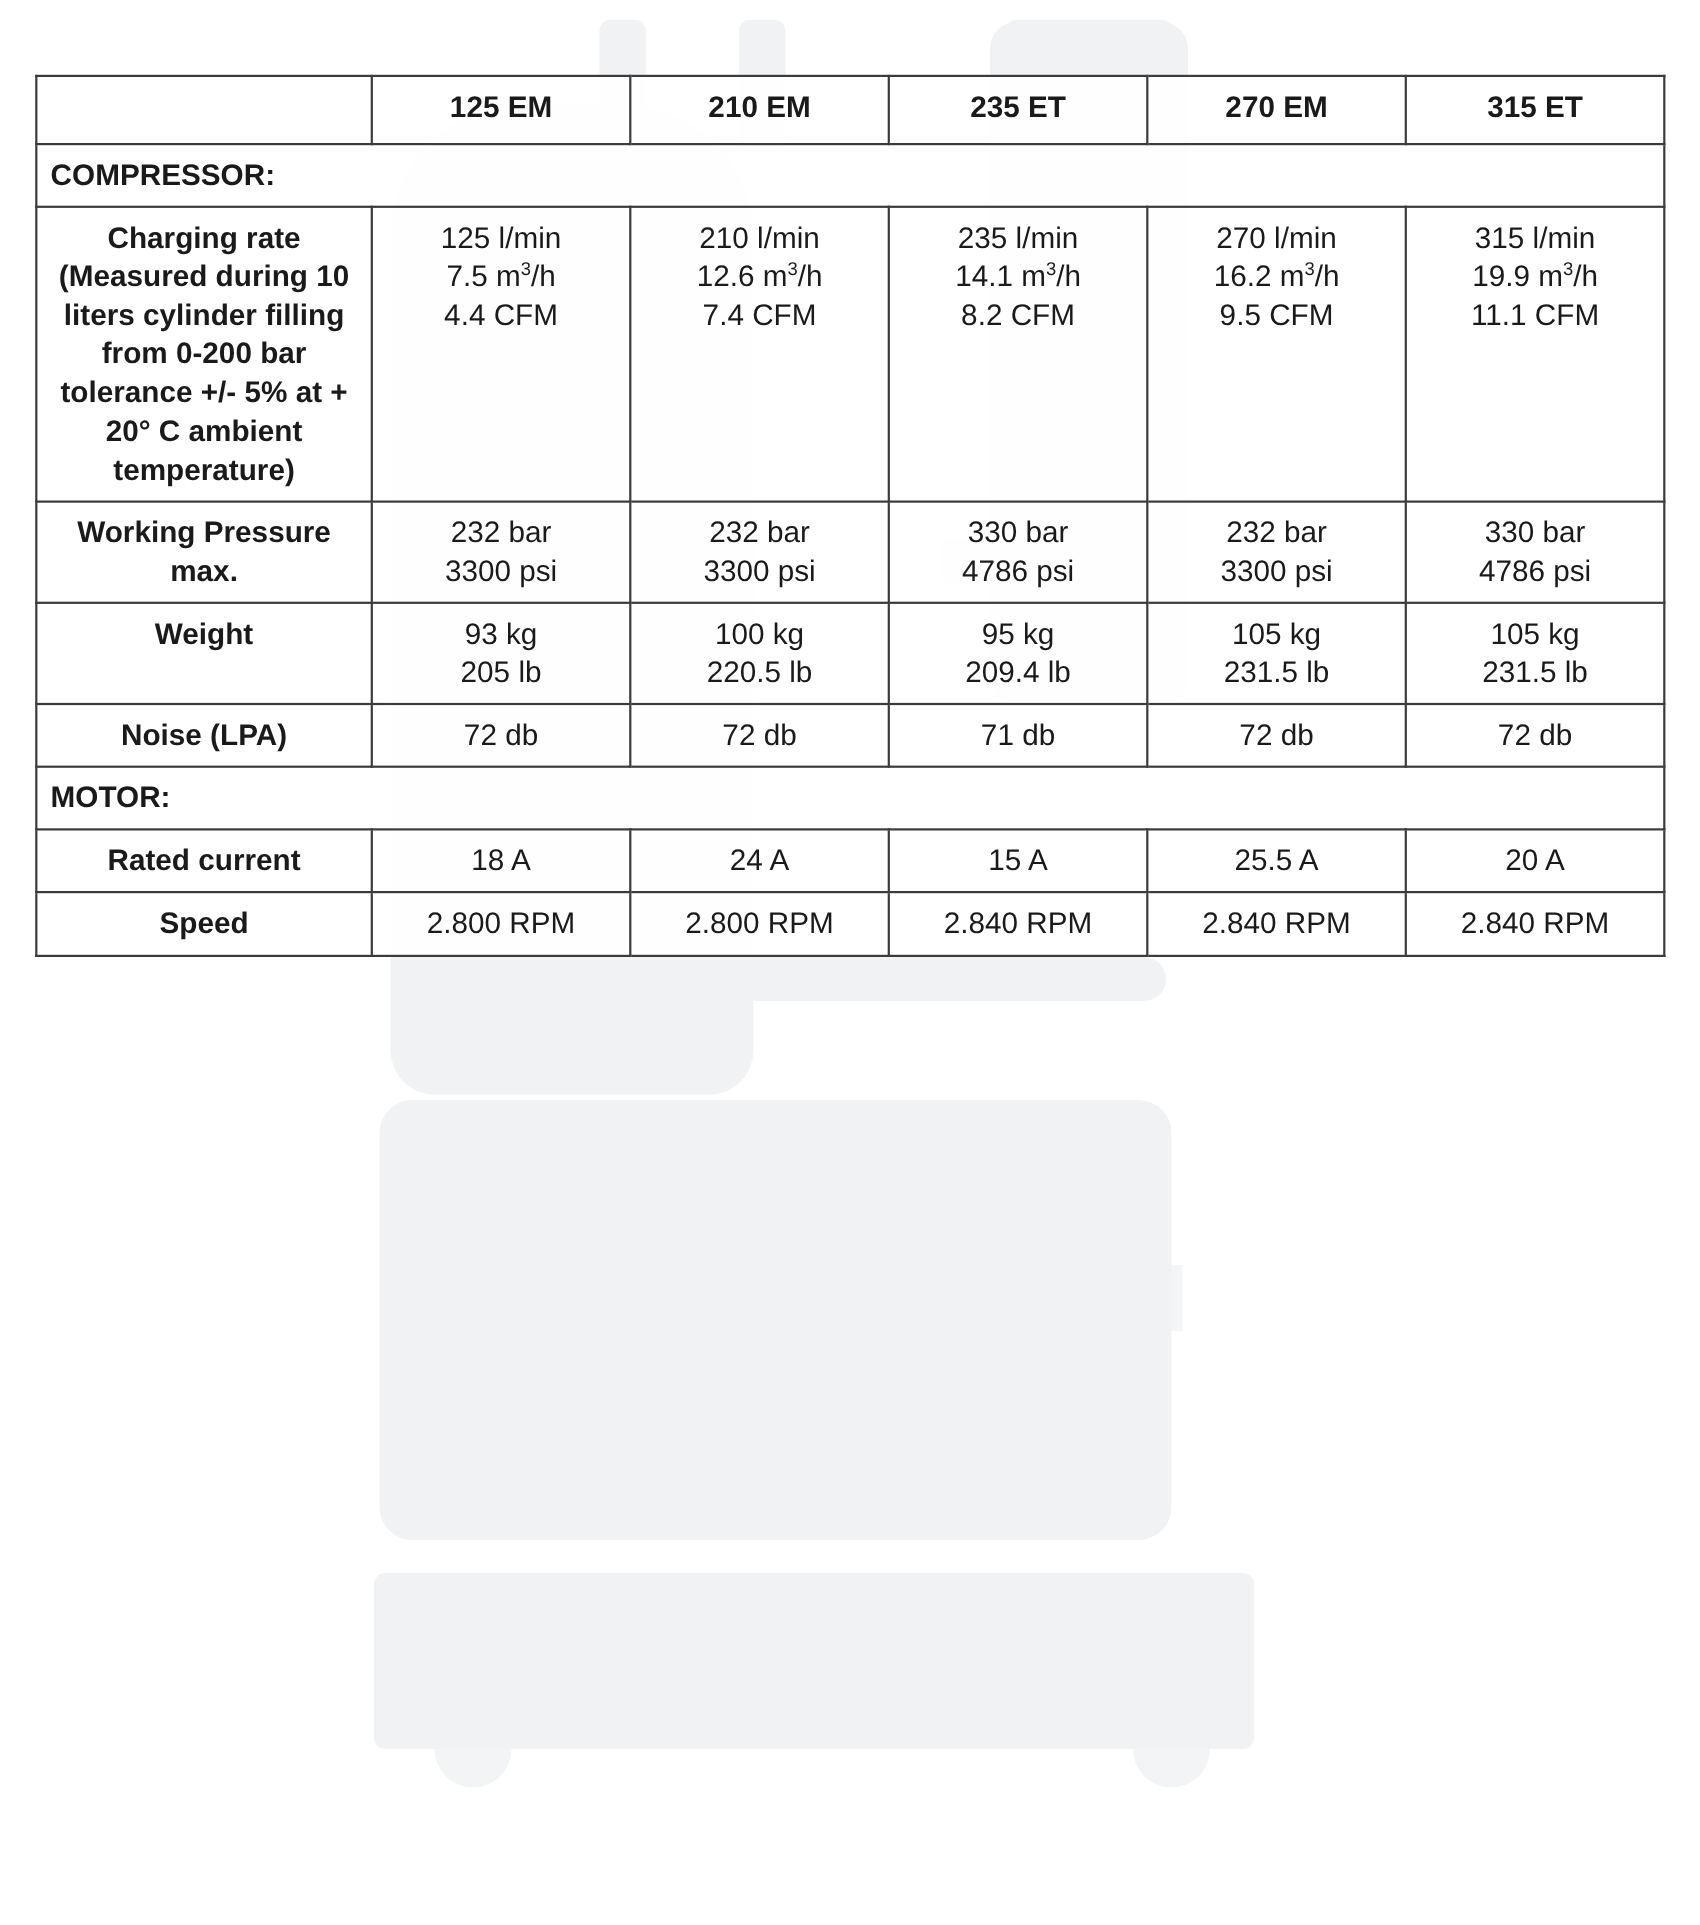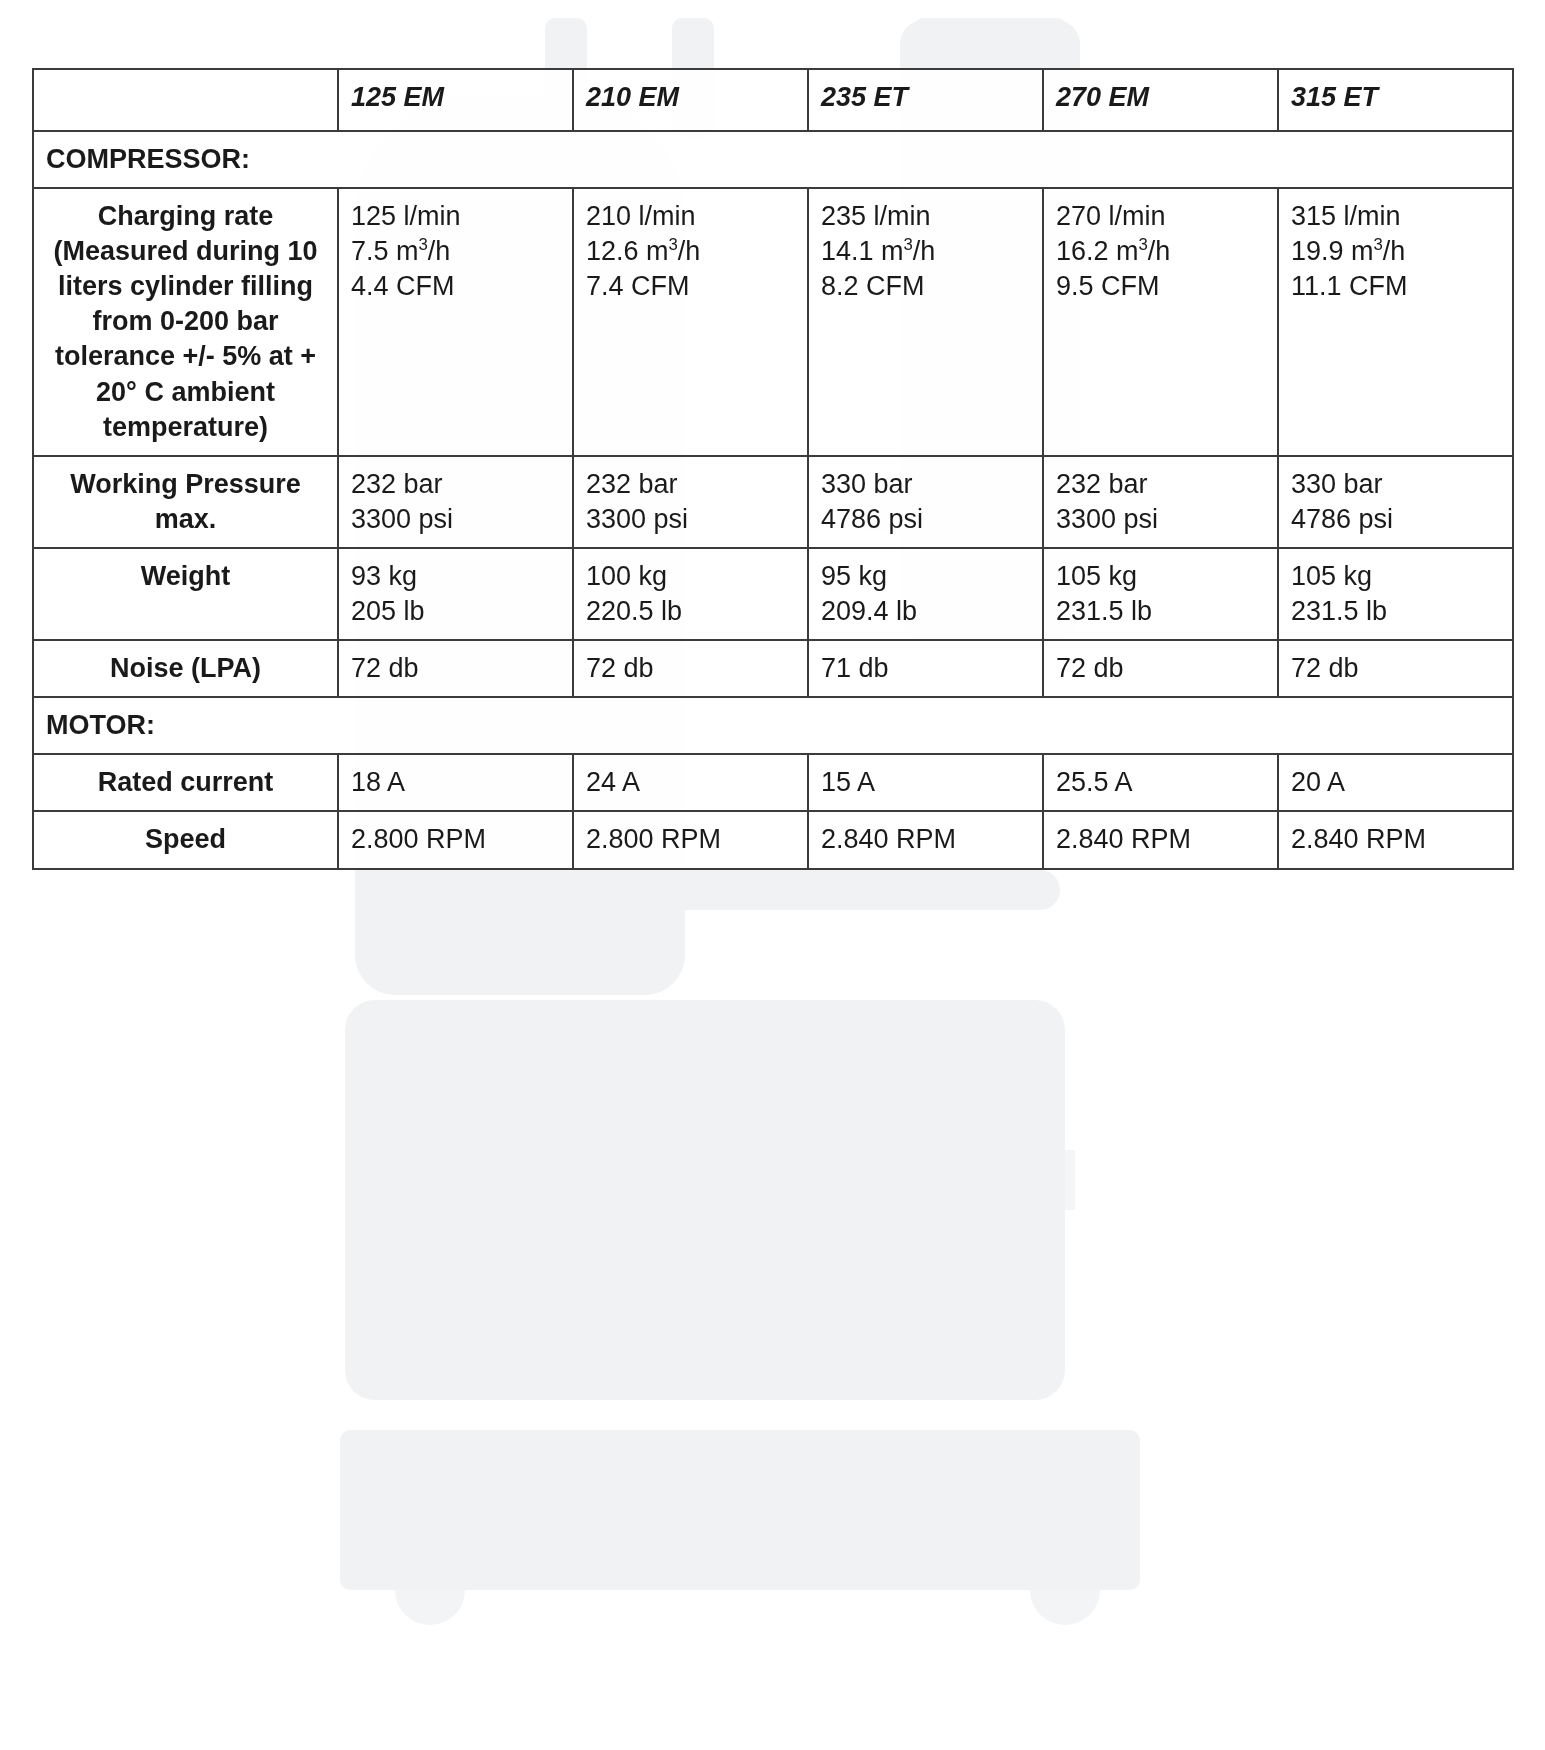--- a/index.html
+++ b/index.html
@@ -125,37 +125,36 @@
     vertical-align: top;
     padding: 10px 12px;
     font-size: 27px;
     line-height: 1.30;
     background: rgba(255,255,255,0.66);
   }
   col.c-label { width: 305px; }
   col.c-val   { width: 235px; }
 
   th.colhead {
-    text-align: left;
+    text-align: center;
     font-weight: bold;
     font-size: 29px;
     padding: 14px 16px;
     height: 40px;
     vertical-align: middle;
-    font-style: italic;
   }
   th.blank {
     background: rgba(255,255,255,0.66);
   }
   td.rowlabel {
     font-weight: bold;
     text-align: center;
   }
   td.val {
-    text-align: left;
+    text-align: center;
     margin-left: 35px;
   }
   td.section {
     font-weight: bold;
     text-align: left;
     font-size: 29px;
   }
   .multiline { white-space: pre-line; }
   sup { font-size: 0.62em; vertical-align: super; line-height: 0; }
 </style>

